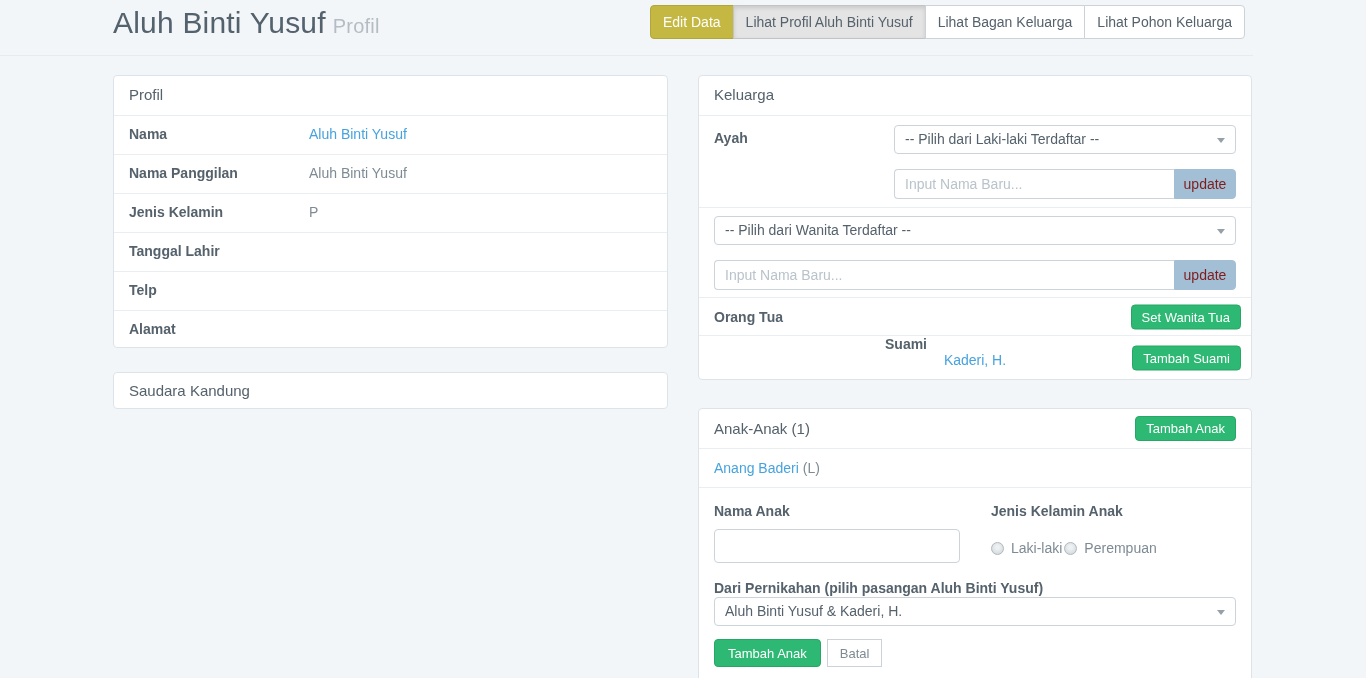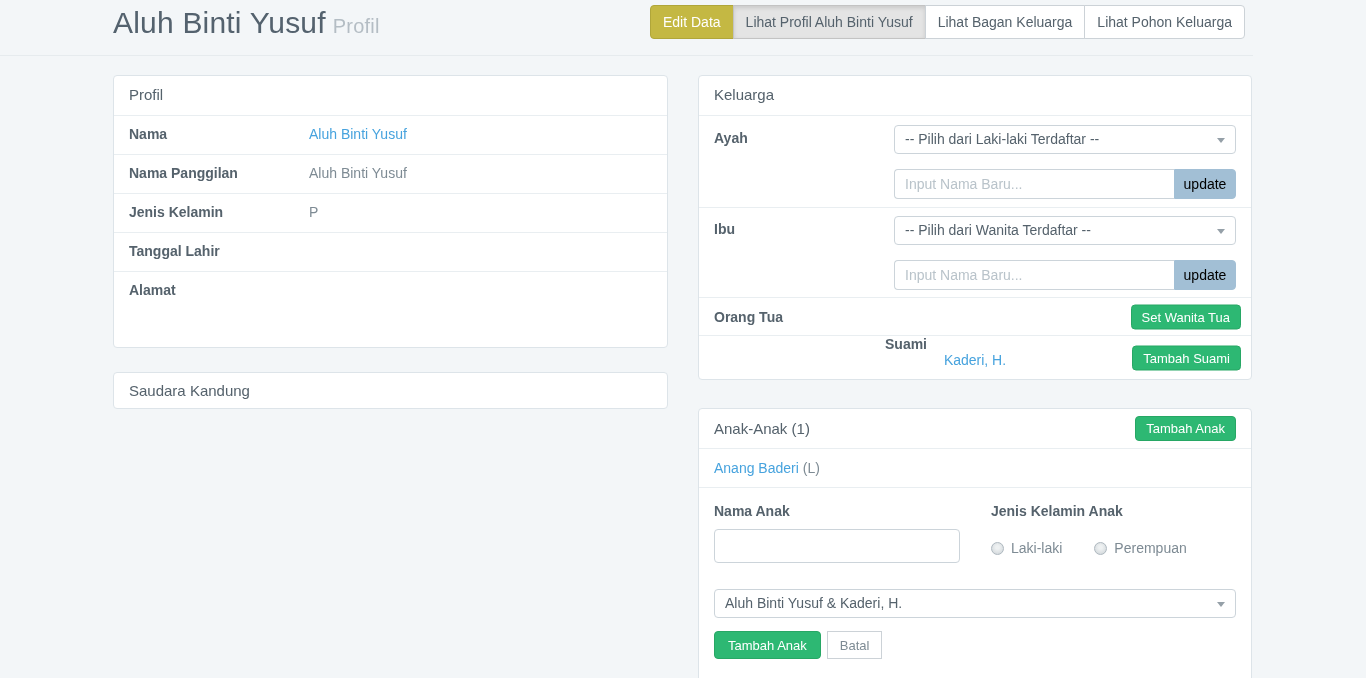--- a/index.html
+++ b/index.html
@@ -55,21 +55,21 @@
     border-left:4px solid transparent; border-right:4px solid transparent; border-top:5px solid #95a0a8;
   }
   .igroup{display:flex; margin-top:15px;}
   .igroup input{
     flex:1; height:30px; border:1px solid var(--input-border); border-right:none;
     border-radius:4px 0 0 4px; padding:5px 10px; font-family:inherit; font-size:14px; color:var(--text); outline:none;
   }
   .igroup input::placeholder{color:var(--placeholder);}
   .btn-steel{
     width:62px; height:30px; background:var(--steel); border:1px solid var(--steel);
-    border-radius:0 4px 4px 0; color:#000000; font-size:14px; font-family:inherit; cursor:pointer;text-align:center;
+    border-radius:0 4px 4px 0; color:#7f1d1d; font-size:14px; font-family:inherit; cursor:pointer;text-align:center;
   }
   .btn-green{
     background:var(--green); border:1px solid var(--green-border); color:#fff;
     border-radius:4px; font-family:inherit; cursor:pointer;
   }
   .btn-green.sm{font-size:13px; padding:4px 10px; height:25px; line-height:15px;}
   .row-btn{position:absolute; right:10px; top:50%; transform:translateY(-50%);}
   .krow.simple{align-items:center; padding:0 15px;}
   .krow.simple .klabel{padding-top:0;}
   
@@ -79,27 +79,27 @@
   .form-cols{display:flex;}
   .col-left{width:248px; flex:none;}
   .col-right{margin-left:29px;}
   .flabel{font-weight:bold; display:block; line-height:17px;}
   .text-input{
     display:block; width:246px; height:34px; margin-top:9px;
     border:1px solid var(--input-border); border-radius:4px; padding:6px 10px;
     font-family:inherit; font-size:14px; color:var(--text); outline:none;
   }
   .radios{margin-top:20px; display:flex; align-items:center; color:var(--muted);}
-  .radio{display:flex; align-items:center; margin-right:32px; cursor:pointer;}
+  .radio{display:flex; align-items:center; margin-right:2px; cursor:pointer;}
   .rcircle{
     width:13px; height:13px; border-radius:50%; margin-right:7px; flex:none;
     border:1px solid #aeb8bf; background:radial-gradient(circle at 50% 40%, #eef1f2 20%, #ccd2d6 100%);
   }
   .pernikahan-label{margin-top:17px;}
-  .sel.full{margin-top:26px; width:100%;}
+  .sel.full{margin-top:0; width:100%;}
   .form-actions{margin-top:13px; display:flex;}
   .btn-green.md{font-size:13px; padding:5px 13px; height:28px;}
   .btn-default{
     margin-left:6px; font-size:13px; padding:5px 12px; height:28px;
     background:#fff; border:1px solid var(--btn-border); border-radius:0;
     color:var(--muted); font-family:inherit; cursor:pointer;
   }
   .muted{color:var(--muted);}
 </style>
 </head>
@@ -130,20 +130,24 @@
   </div>
   <div class="trow">
     <div class="rlabel">Jenis Kelamin</div>
     <div class="rvalue">P</div>
   </div>
   <div class="trow">
     <div class="rlabel">Tanggal Lahir</div>
     <div class="rvalue"></div>
   </div>
   <div class="trow">
+    <div class="rlabel">Telp</div>
+    <div class="rvalue"></div>
+  </div>
+  <div class="trow">
     <div class="rlabel">Alamat</div>
     <div class="rvalue"></div>
   </div>
 </div>
 
 <div class="panel" style="left:113px; top:372px; width:555px; height:37px;">
   <div class="panel-heading" style="padding-top:9px;">Saudara Kandung</div>
 </div>
 
 <div class="panel" style="left:698px; top:75px; width:554px; height:305px;">
@@ -157,21 +161,20 @@
         <span class="caret"></span>
       </div>
       <div class="igroup">
         <input type="text" placeholder="Input Nama Baru..." style="">
         <button class="btn-steel">update</button>
       </div>
     </div>
   </div>
 
   <div class="krow" style="height:90px; padding-top:8px;">
-    <div class="klabel">Ibu</div>
     <div class="kform">
       <div class="sel">
         <span>-- Pilih dari Wanita Terdaftar --</span>
         <span class="caret"></span>
       </div>
       <div class="igroup">
         <input type="text" placeholder="Input Nama Baru..." style="">
         <button class="btn-steel">update</button>
       </div>
     </div>
@@ -213,20 +216,21 @@
             <span>Laki-laki</span>
           </span>
           <span class="radio">
             <span class="rcircle"></span>
             <span>Perempuan</span>
           </span>
         </div>
       </div>
     </div>
 
+    <label class="flabel pernikahan-label">Dari Pernikahan (pilih pasangan Aluh Binti Yusuf)</label>
     <div class="sel full">
       <span>Aluh Binti Yusuf &amp; Kaderi, H.</span>
       <span class="caret"></span>
     </div>
 
     <div class="form-actions">
       <button class="btn-green md">Tambah Anak</button>
       <button class="btn-default">Batal</button>
     </div>
   </div>

